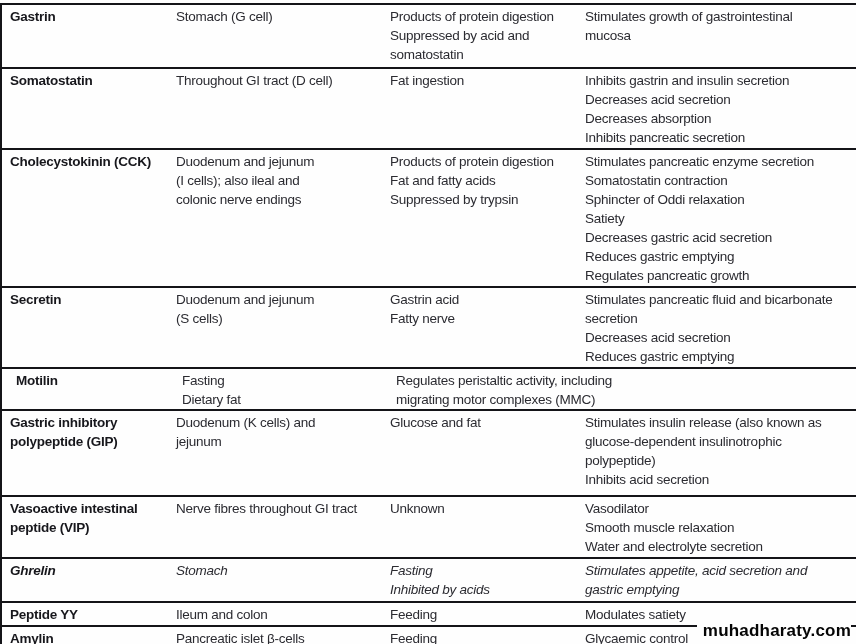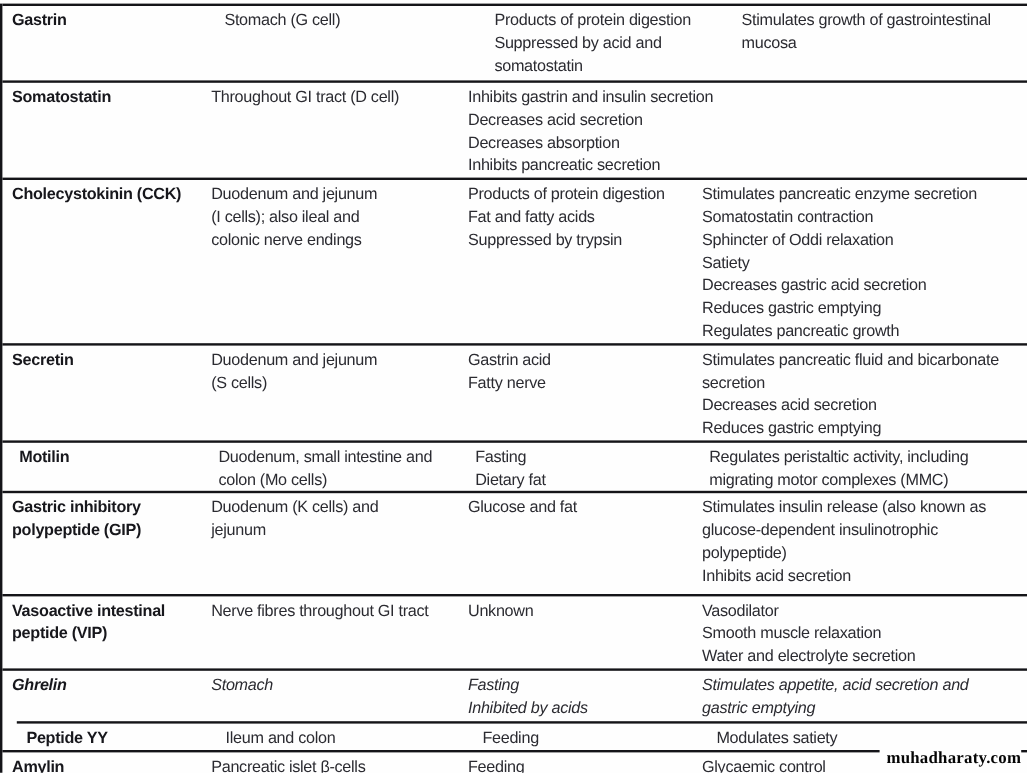--- a/index.html
+++ b/index.html
@@ -34,35 +34,34 @@
     line-height:19px;
     letter-spacing:-0.25px;
     padding-right:4px;
   }
   .cell.c1{font-weight:700;color:var(--heading);}
   .line{white-space:nowrap;}
   .watermark{
     position:absolute;
     right:5px;
     bottom:3px;
-    font-size:14px;
+    font-size:17px;
     font-weight:700;
     letter-spacing:0.2px;
     color:var(--wm);
     background:var(--bg);
     padding-left:6px;
-    font-family:Liberation Serif, serif;
   }
 </style>
 </head>
 <body>
 
 <div class="page">
   <div class="table" id="hormone-table">
-  <div class="row" style="min-height: 64px; gap: 11px;">
+  <div class="row" style="min-height: 64px;">
     <div class="cell c1">
           <div class="line">Gastrin</div>
         </div>
     <div class="cell c2">
           <div class="line">Stomach (G cell)</div>
         </div>
     <div class="cell c3">
           <div class="line">Products of protein digestion</div>
           <div class="line">Suppressed by acid and</div>
           <div class="line">somatostatin</div>
@@ -72,20 +71,23 @@
           <div class="line">mucosa</div>
         </div>
   </div>
 
   <div class="row" style="min-height: 81px;">
     <div class="cell c1">
           <div class="line">Somatostatin</div>
         </div>
     <div class="cell c2">
           <div class="line">Throughout GI tract (D cell)</div>
+        </div>
+    <div class="cell c3">
+          <div class="line">Fat ingestion</div>
         </div>
     <div class="cell c4">
           <div class="line">Inhibits gastrin and insulin secretion</div>
           <div class="line">Decreases acid secretion</div>
           <div class="line">Decreases absorption</div>
           <div class="line">Inhibits pancreatic secretion</div>
         </div>
   </div>
 
   <div class="row" style="min-height: 138px;">
@@ -130,24 +132,20 @@
           <div class="line">secretion</div>
           <div class="line">Decreases acid secretion</div>
           <div class="line">Reduces gastric emptying</div>
         </div>
   </div>
 
   <div class="row" style="min-height: 40px; padding-left: 14px;">
     <div class="cell c1">
           <div class="line">Motilin</div>
         </div>
-    <div class="cell c2">
-          <div class="line">Duodenum, small intestine and</div>
-          <div class="line">colon (Mo cells)</div>
-        </div>
     <div class="cell c3">
           <div class="line">Fasting</div>
           <div class="line">Dietary fat</div>
         </div>
     <div class="cell c4">
           <div class="line">Regulates peristaltic activity, including</div>
           <div class="line">migrating motor complexes (MMC)</div>
         </div>
   </div>
 
@@ -199,21 +197,21 @@
     <div class="cell c3">
           <div class="line">Fasting</div>
           <div class="line">Inhibited by acids</div>
         </div>
     <div class="cell c4">
           <div class="line">Stimulates appetite, acid secretion and</div>
           <div class="line">gastric emptying</div>
         </div>
   </div>
 
-  <div class="row" style="min-height: 24px; margin-left: 12px;">
+  <div class="row" style="min-height: 24px;">
     <div class="cell c1">
           <div class="line">Peptide YY</div>
         </div>
     <div class="cell c2">
           <div class="line">Ileum and colon</div>
         </div>
     <div class="cell c3">
           <div class="line">Feeding</div>
         </div>
     <div class="cell c4">

